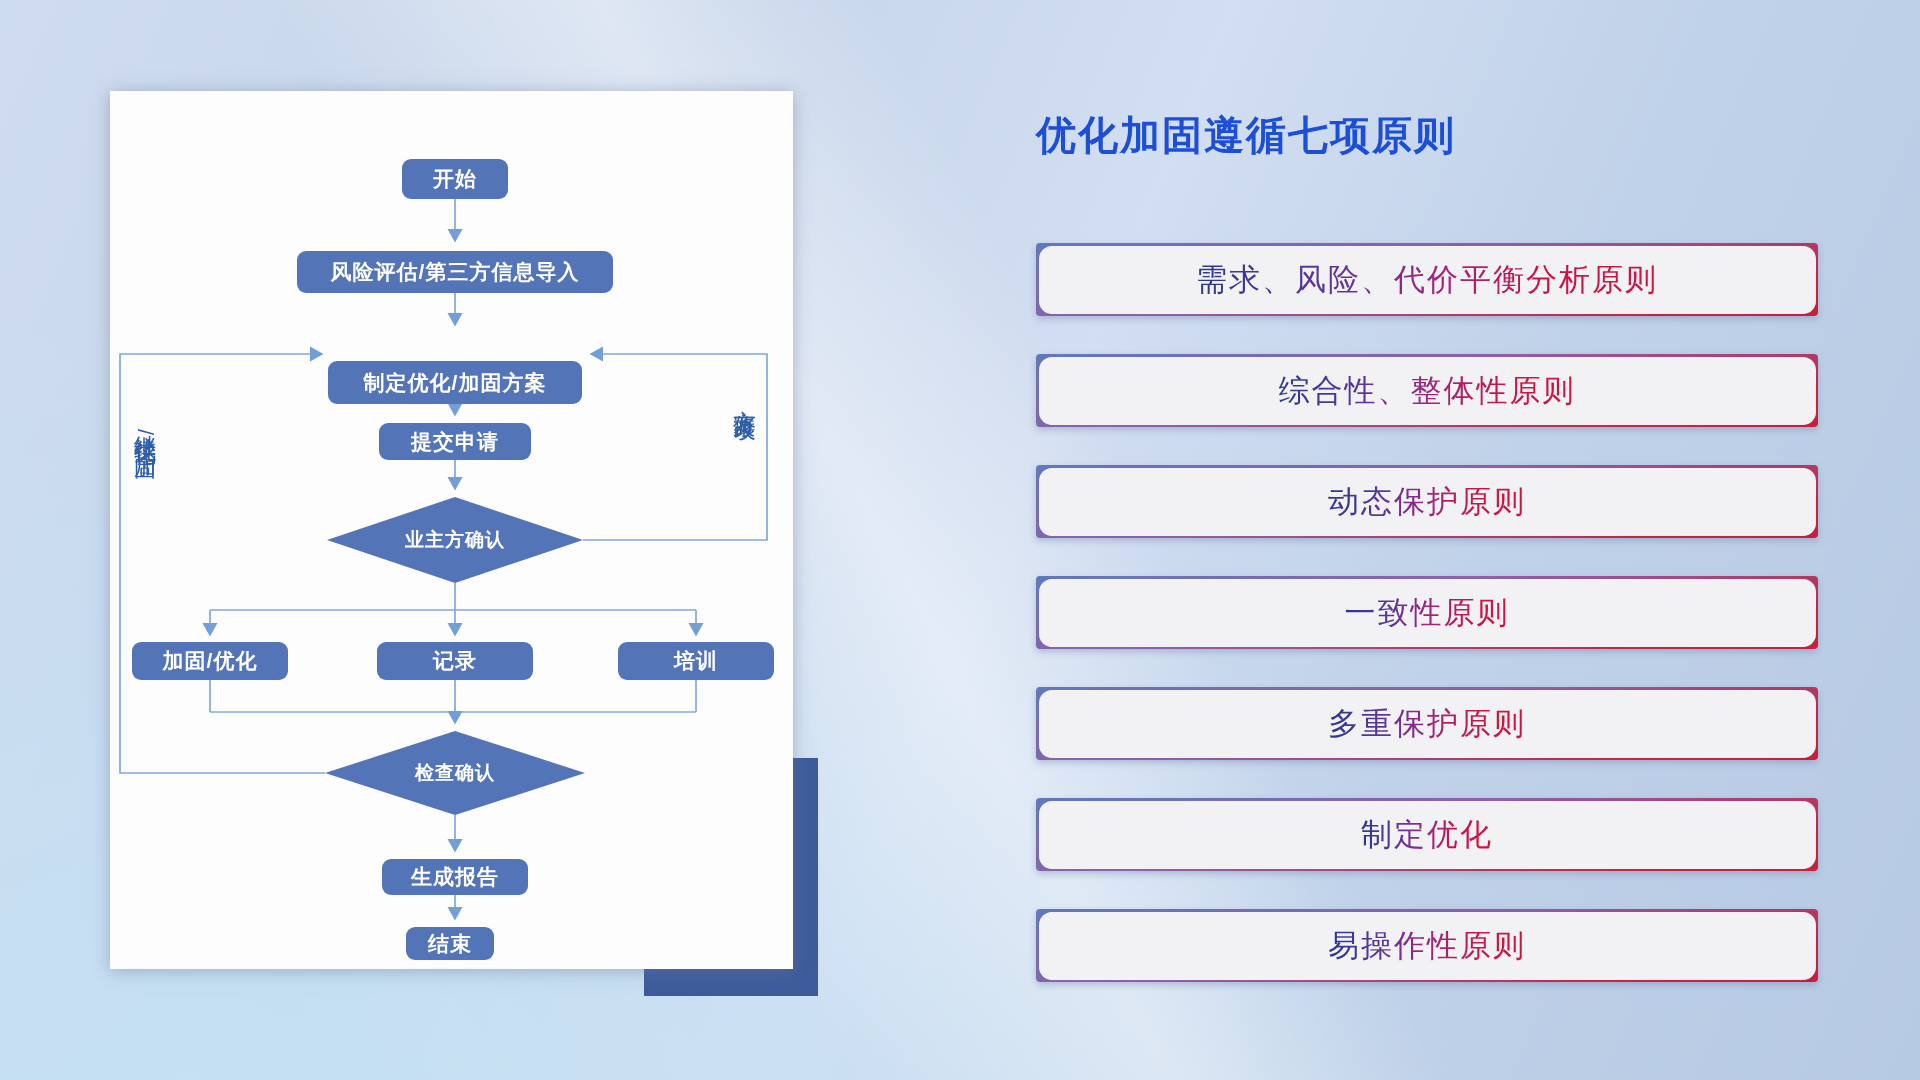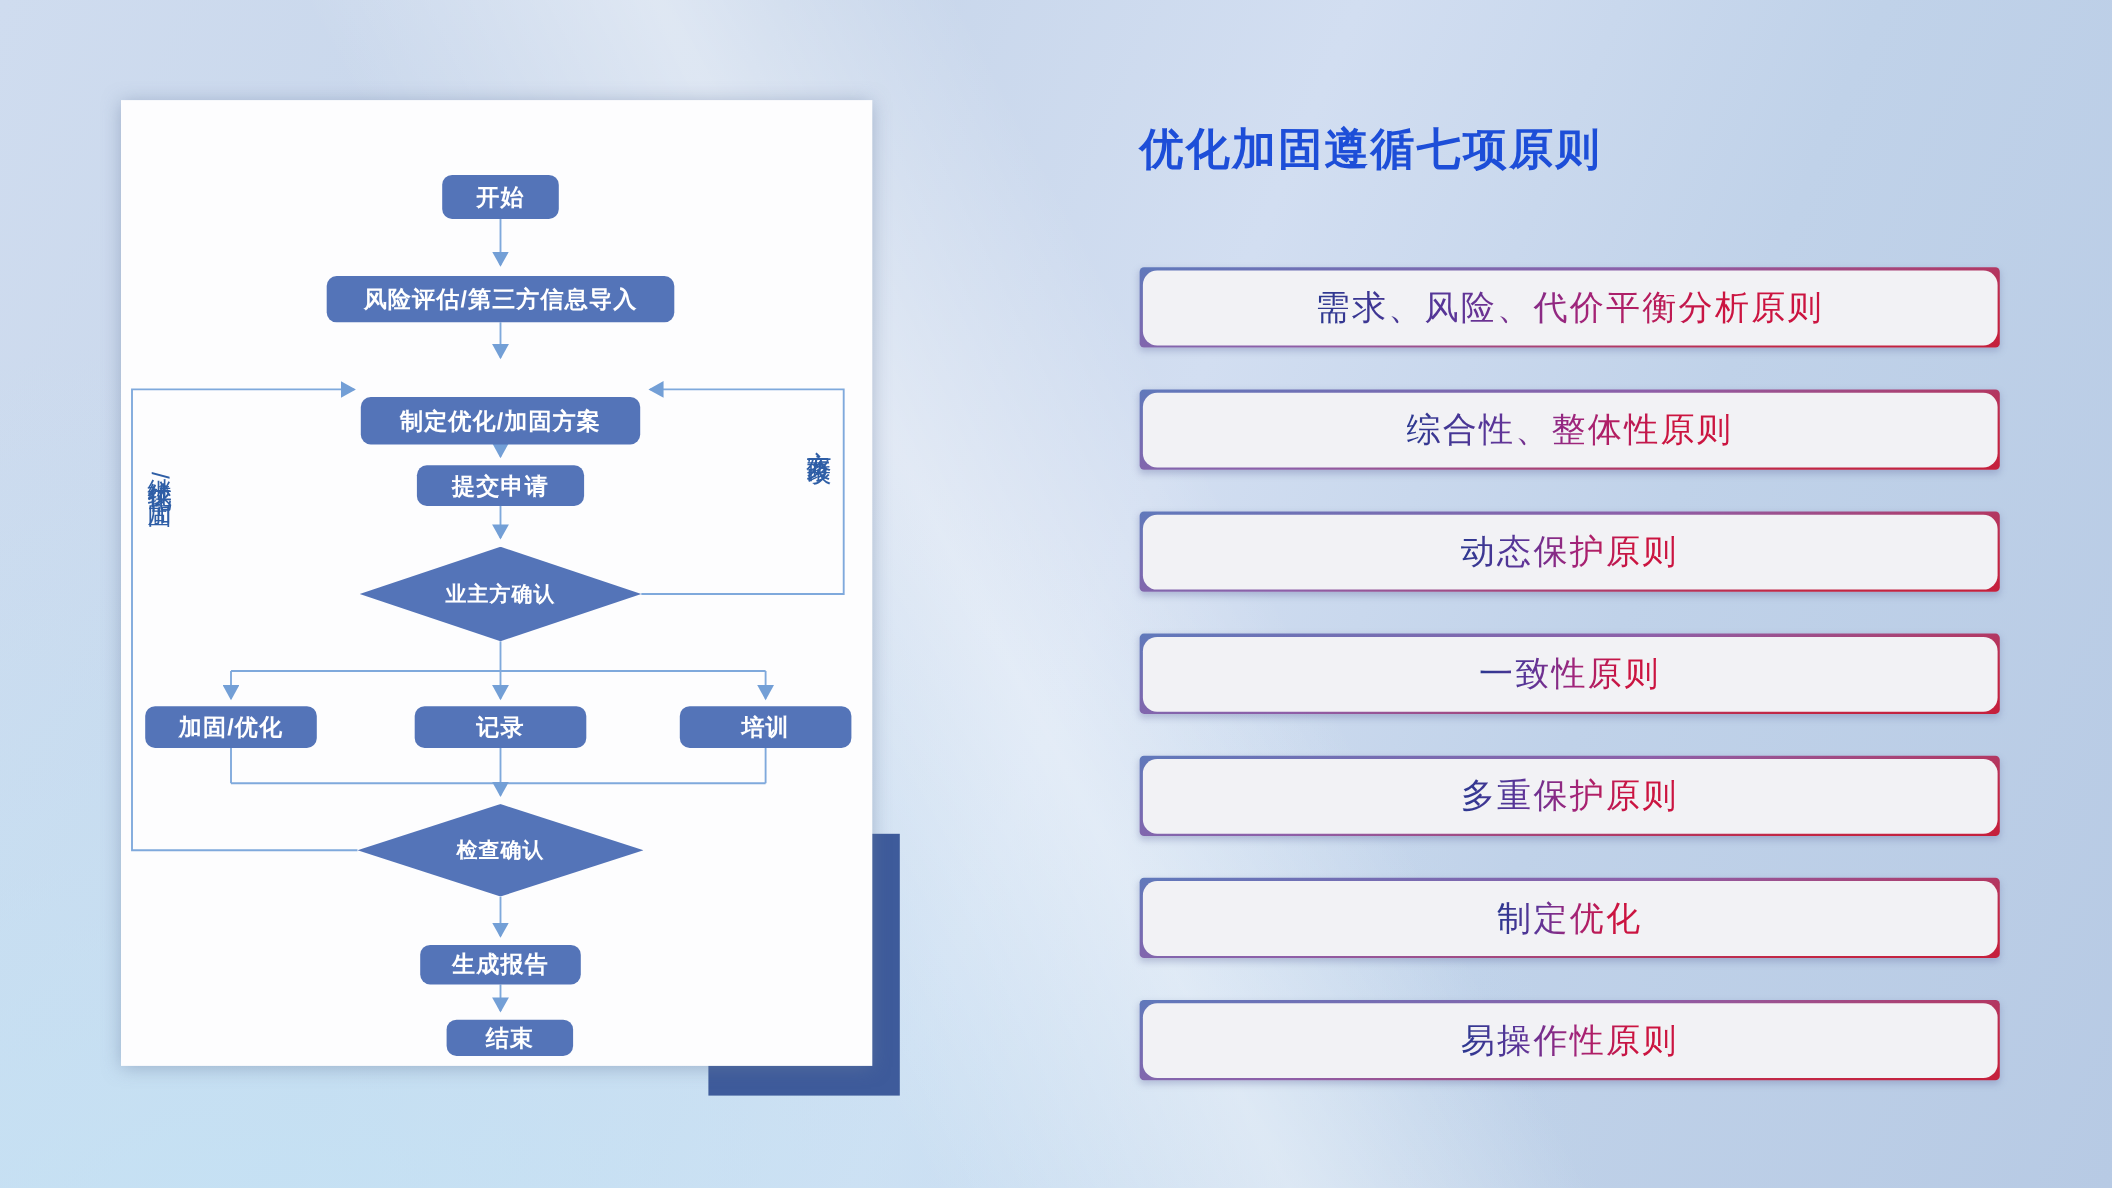--- a/index.html
+++ b/index.html
@@ -91,21 +91,21 @@
   <div class="flow-node" style="left:22px;top:551px;width:156px;height:38px;font-size:21px;">加固/优化</div>
 
   <div class="flow-node" style="left:267px;top:551px;width:156px;height:38px;font-size:21px;">记录</div>
 
   <div class="flow-node" style="left:508px;top:551px;width:156px;height:38px;font-size:21px;">培训</div>
 
   <div class="flow-diamond" style="left:215px;top:640px;width:260px;height:84px;font-size:19px;">检查确认</div>
 
   <div class="flow-node" style="left:272px;top:768px;width:146px;height:36px;font-size:21px;">生成报告</div>
 
-  <div class="flow-node" style="left:296px;top:836px;width:115px;height:33px;font-size:21px;">结束</div>
+  <div class="flow-node" style="left:296px;top:836px;width:88px;height:33px;font-size:21px;">结束</div>
 
   <div class="vlabel" style="left:20px;top:326px;height:160px;font-size:22px;">继续优化/加固</div>
 
   <div class="vlabel" style="left:620px;top:300px;height:110px;font-size:23px;">方案修改</div>
 </div>
 
 <h1 class="panel-title">优化加固遵循七项原则</h1>
 
 <div class="plist">
 

